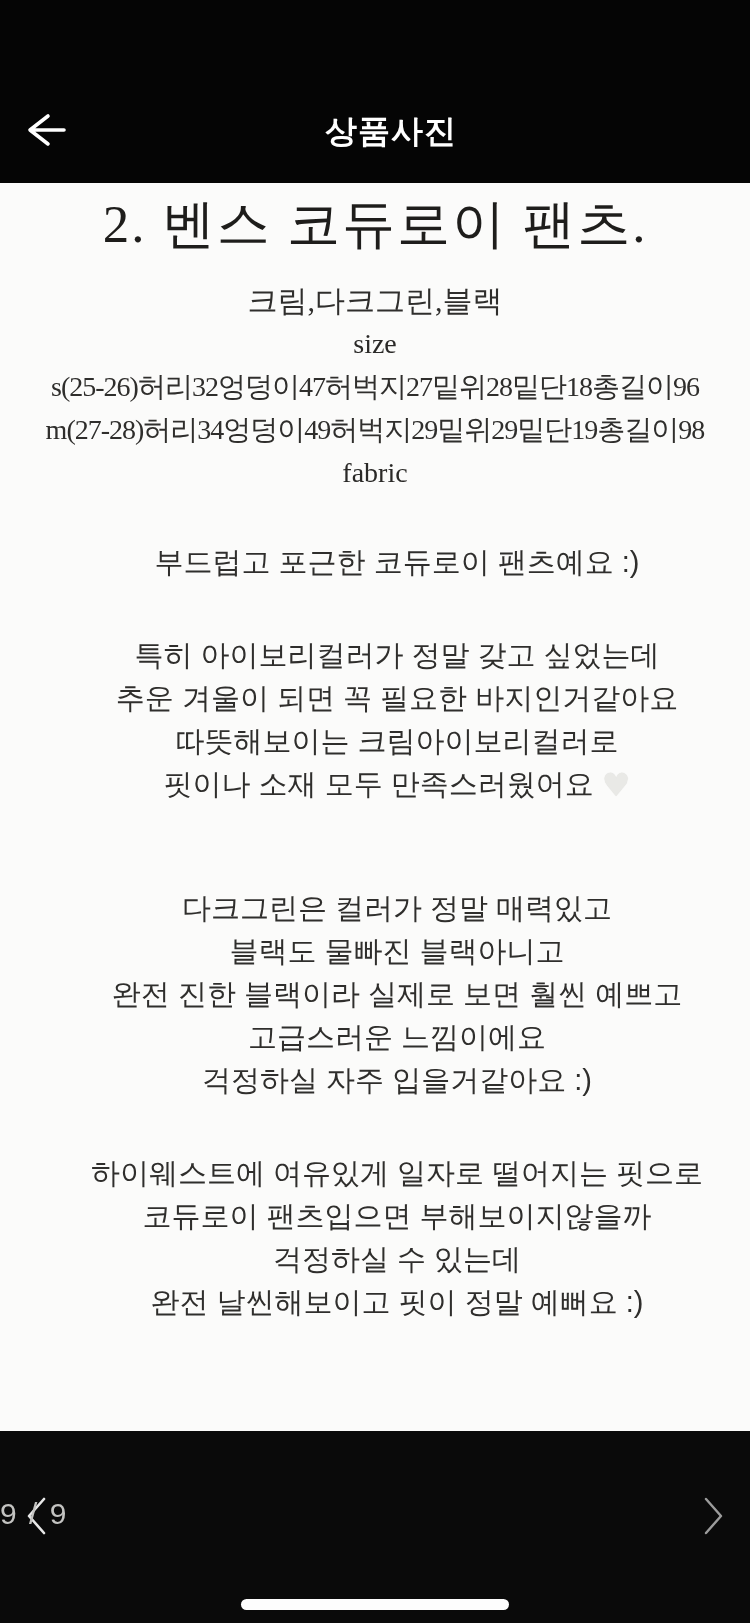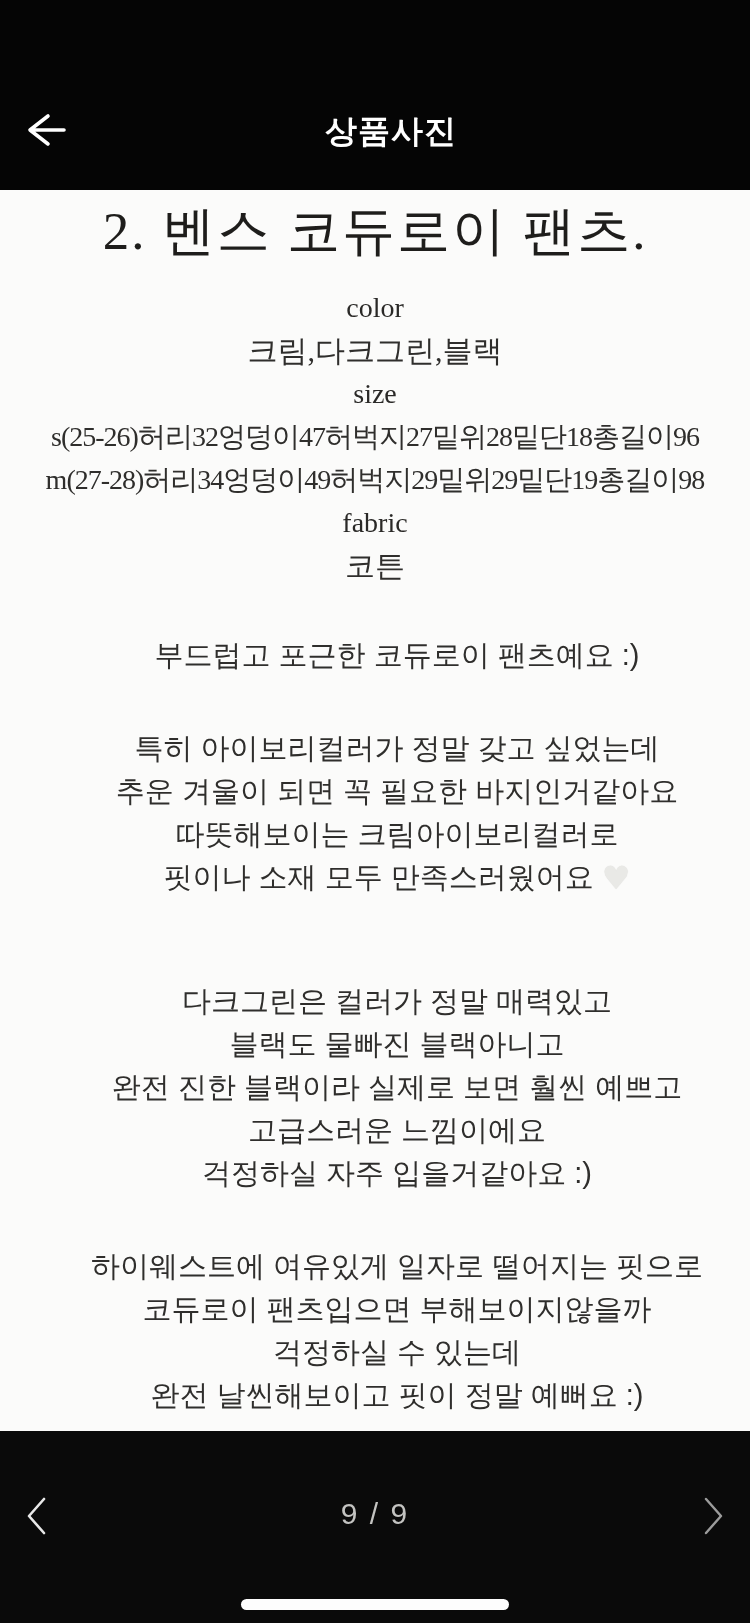--- a/index.html
+++ b/index.html
@@ -8,21 +8,21 @@
     background:#050505;font-family:"Liberation Sans","DejaVu Sans",sans-serif;
   }
   
   .appbar{position:absolute;top:0;left:0;width:750px;height:183px;background:#050505;}
   .back-btn{position:absolute;left:16px;top:102px;width:58px;height:58px;
     display:flex;align-items:center;justify-content:center;background:none;border:none;cursor:pointer;}
   .appbar-title{position:absolute;left:16px;top:110px;width:750px;text-align:center;
     color:#ffffff;font-size:32px;font-weight:bold;letter-spacing:1px;}
   
   .content{
-    position:absolute;top:190px;left:0;width:750px;height:1248px;
+    position:absolute;top:183px;left:0;width:750px;height:1248px;
     background:#fbfbfa;color:#2f2e2c;text-align:center;overflow:hidden;
   }
   .photo-title{
     margin-top:12px;line-height:58px;font-size:53px;letter-spacing:2px;color:#1e1d1b;
     font-family:"Liberation Serif","DejaVu Serif",serif;white-space:nowrap;
   }
   .spec{margin-top:26px;font-family:"Liberation Serif","DejaVu Serif",serif;}
   .spec .line{line-height:43px;font-size:30px;}
   .spec .line.latin{font-size:28px;color:#2a2927;}
   .spec .line.measure{font-size:28px;letter-spacing:-1px;white-space:nowrap;}
@@ -32,21 +32,21 @@
   .gap2{margin-top:50px;}
   .gap3{margin-top:80px;}
   .heart{font-size:32px;color:#e9e9e6;vertical-align:-2px;
     text-shadow:0 0 1px #dcdcda;font-family:"DejaVu Sans",sans-serif;}
   
   .pagerbar{position:absolute;left:0;top:1431px;width:750px;height:192px;background:#0a0a0a;}
   .nav-btn{position:absolute;top:58px;width:56px;height:56px;background:none;border:none;
     display:flex;align-items:center;justify-content:center;cursor:pointer;}
   .nav-prev{left:8px;}
   .nav-next{right:8px;}
-  .page-indicator{position:absolute;top:66px;left:0;width:750px;text-align:center;
+  .page-indicator{position:absolute;top:66px;left:0;width:750px;
     color:#c3c3c1;font-size:30px;letter-spacing:2px;}
   .home-indicator{position:absolute;left:241px;bottom:13px;width:268px;height:11px;
     border-radius:6px;background:#fdfdfd;}
 </style>
 </head>
 <body>
 
 <div class="screen">
 
   <div class="appbar">
@@ -57,27 +57,25 @@
         </svg>
       </span>
     </button>
     <div class="appbar-title">상품사진</div>
   </div>
 
   <div class="content">
     <div class="photo-title">2. 벤스 코듀로이 팬츠.</div>
 
     <div class="spec">
-      <div class="line latin">color</div>
       <div class="line">크림,다크그린,블랙</div>
       <div class="line latin">size</div>
       <div class="line measure">s(25-26)허리32엉덩이47허벅지27밑위28밑단18총길이96</div>
       <div class="line measure">m(27-28)허리34엉덩이49허벅지29밑위29밑단19총길이98</div>
       <div class="line latin">fabric</div>
-      <div class="line">코튼</div>
     </div>
 
     <div class="para gap1">
       <div class="line">부드럽고 포근한 코듀로이 팬츠예요 :)</div>
     </div>
 
     <div class="para gap2">
       <div class="line">특히 아이보리컬러가 정말 갖고 싶었는데</div>
       <div class="line">추운 겨울이 되면 꼭 필요한 바지인거같아요</div>
       <div class="line">따뜻해보이는 크림아이보리컬러로</div>

